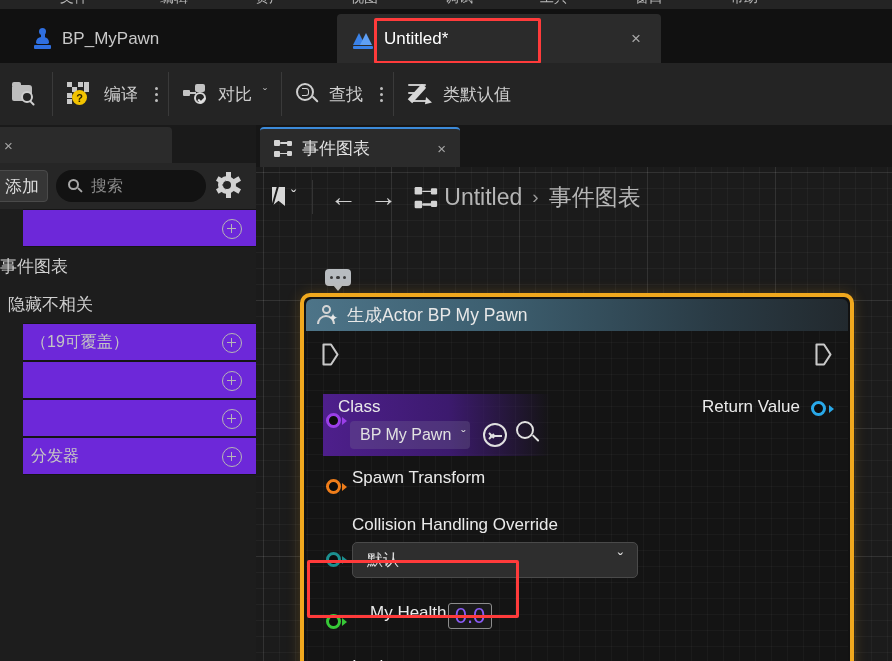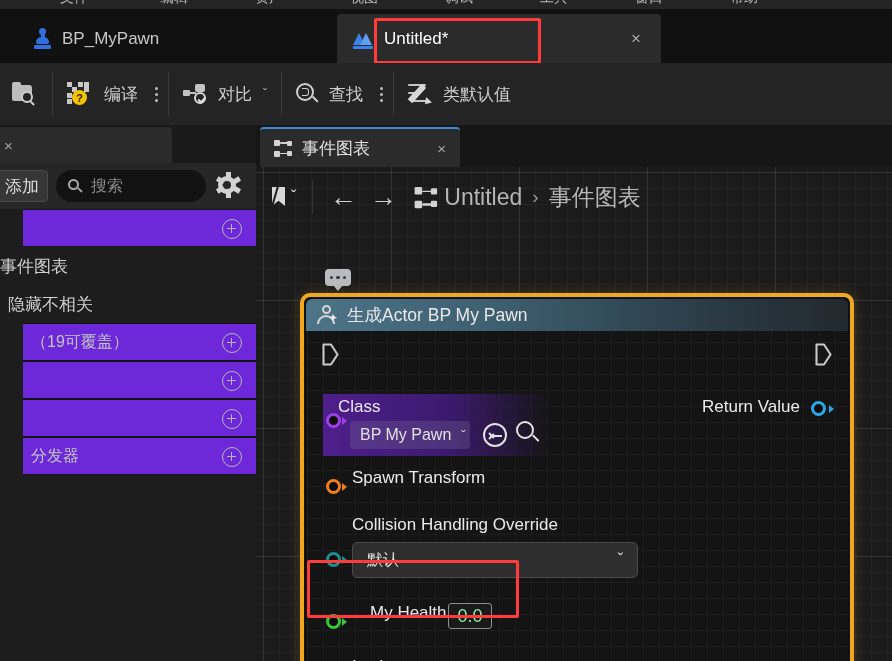--- a/index.html
+++ b/index.html
@@ -438,21 +438,21 @@
     position: absolute; left: 0; top: 0; width: 18px; height: 18px;
     border: 2.4px solid #e2e2e2; border-radius: 50%;
   }
   .mag-btn .h {
     position: absolute; left: 15px; top: 16px; width: 9px; height: 2.4px;
     background: #e2e2e2; transform: rotate(45deg); border-radius: 1px;
   }
 
   .valbox {
     position: absolute; background: #1a1a1a; border: 1.6px solid #8d8d8d;
-    border-radius: 3px; font-size: 18px; color: #86efac;
+    border-radius: 3px; font-size: 22px; color: #8b5cf6;
     display: flex; align-items: center; justify-content: center;
   }
   .wide-combo {
     position: absolute; background: #2e2e2e; border: 1px solid #4a4a4a;
     border-radius: 5px; display: flex; align-items: center;
     justify-content: space-between; padding: 0 14px;
     font-size: 16px; color: #dedede;
   }
   .tooltip-bubble {
     position: absolute; left: 69px; top: 102px; width: 26px; height: 17px;

